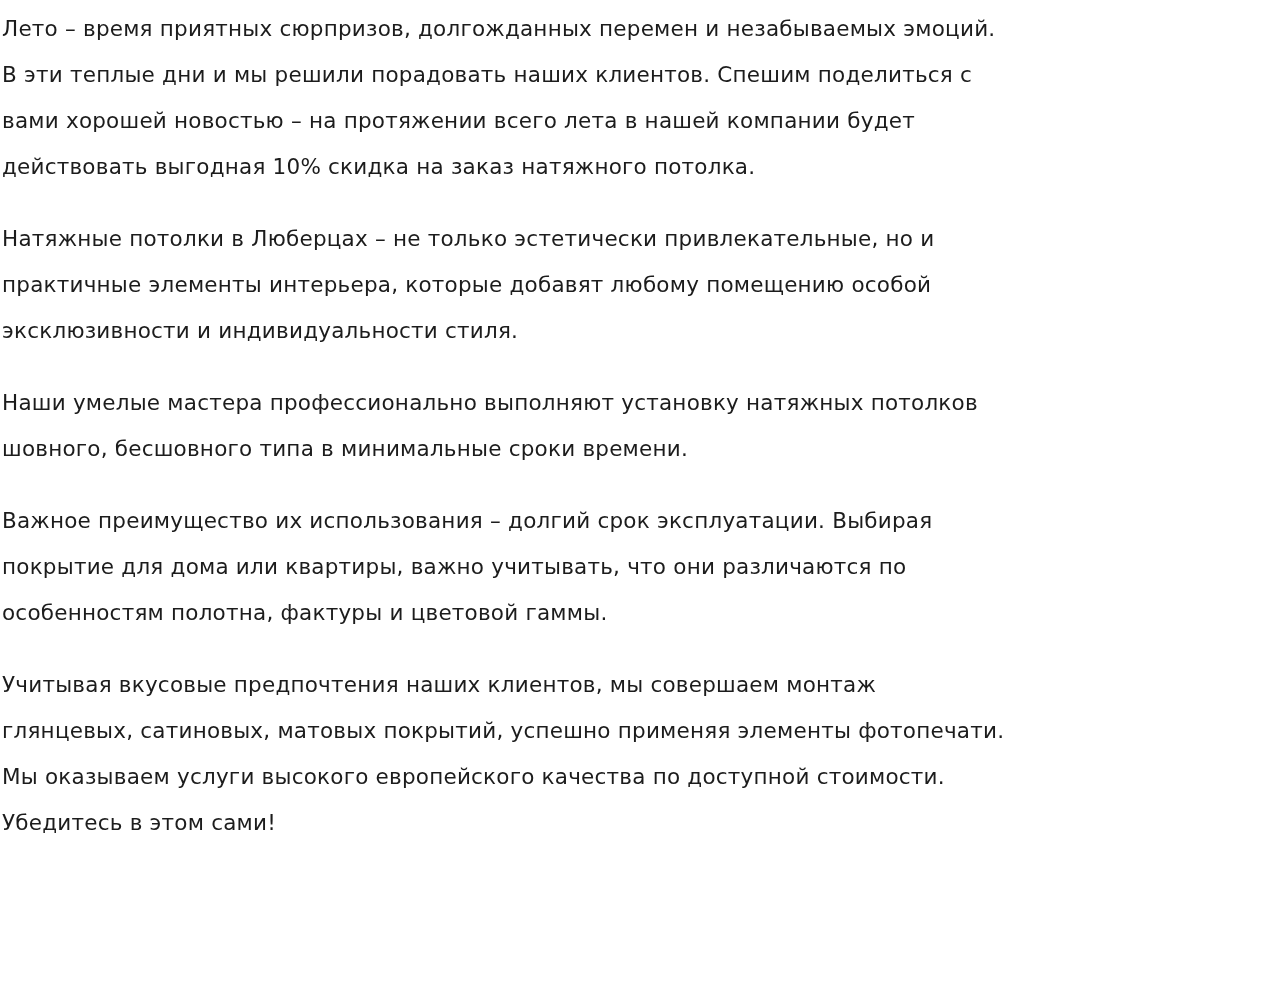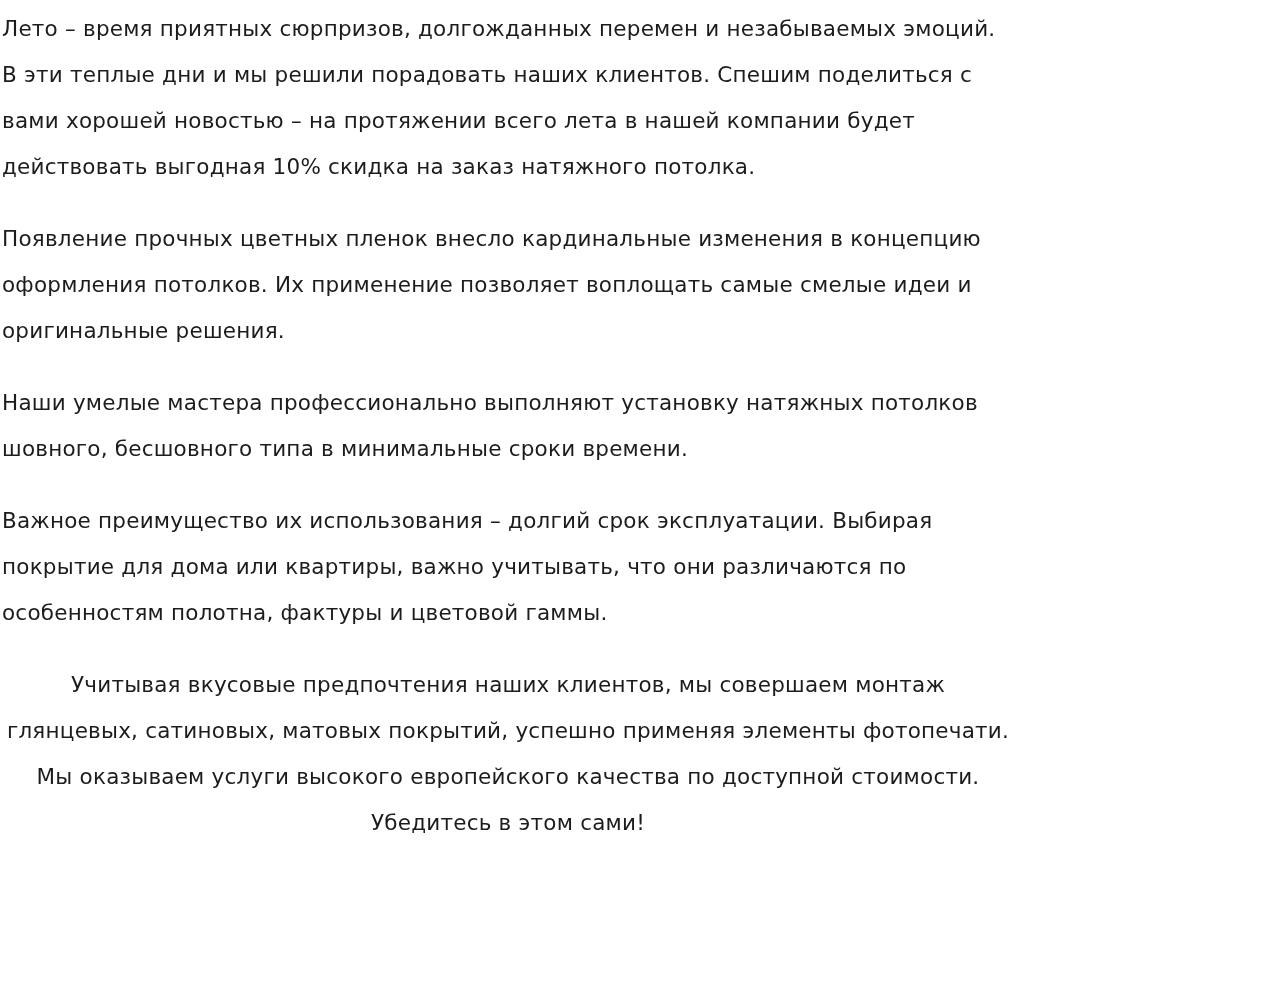--- a/index.html
+++ b/index.html
@@ -26,25 +26,24 @@
     color: #1c1c1c;
     font-weight: 400;
     letter-spacing: 0.01em;
     text-align: left;
   }
   .para:first-child {
     margin-top: 6px;
   }
   .para:last-child {
     margin-bottom: 0;
-    text-align: center;
   }
 </style>
 </head>
 <body>
 
 <div class="article">
   <p class="para">Лето – время приятных сюрпризов, долгожданных перемен и незабываемых эмоций. В эти теплые дни и мы решили порадовать наших клиентов. Спешим поделиться с вами хорошей новостью – на протяжении всего лета в нашей компании будет действовать выгодная 10% скидка на заказ натяжного потолка.</p>
-  <p class="para">Появление прочных цветных пленок внесло кардинальные изменения в концепцию оформления потолков. Их применение позволяет воплощать самые смелые идеи и оригинальные решения.</p>
+  <p class="para">Натяжные потолки в Люберцах – не только эстетически привлекательные, но и практичные элементы интерьера, которые добавят любому помещению особой эксклюзивности и индивидуальности стиля.</p>
   <p class="para">Наши умелые мастера профессионально выполняют установку натяжных потолков шовного, бесшовного типа в минимальные сроки времени.</p>
   <p class="para">Важное преимущество их использования – долгий срок эксплуатации. Выбирая покрытие для дома или квартиры, важно учитывать, что они различаются по особенностям полотна, фактуры и цветовой гаммы.</p>
   <p class="para">Учитывая вкусовые предпочтения наших клиентов, мы совершаем монтаж глянцевых, сатиновых, матовых покрытий, успешно применяя элементы фотопечати. Мы оказываем услуги высокого европейского качества по доступной стоимости. Убедитесь в этом сами!</p>
 </div>
 
 </body></html>

